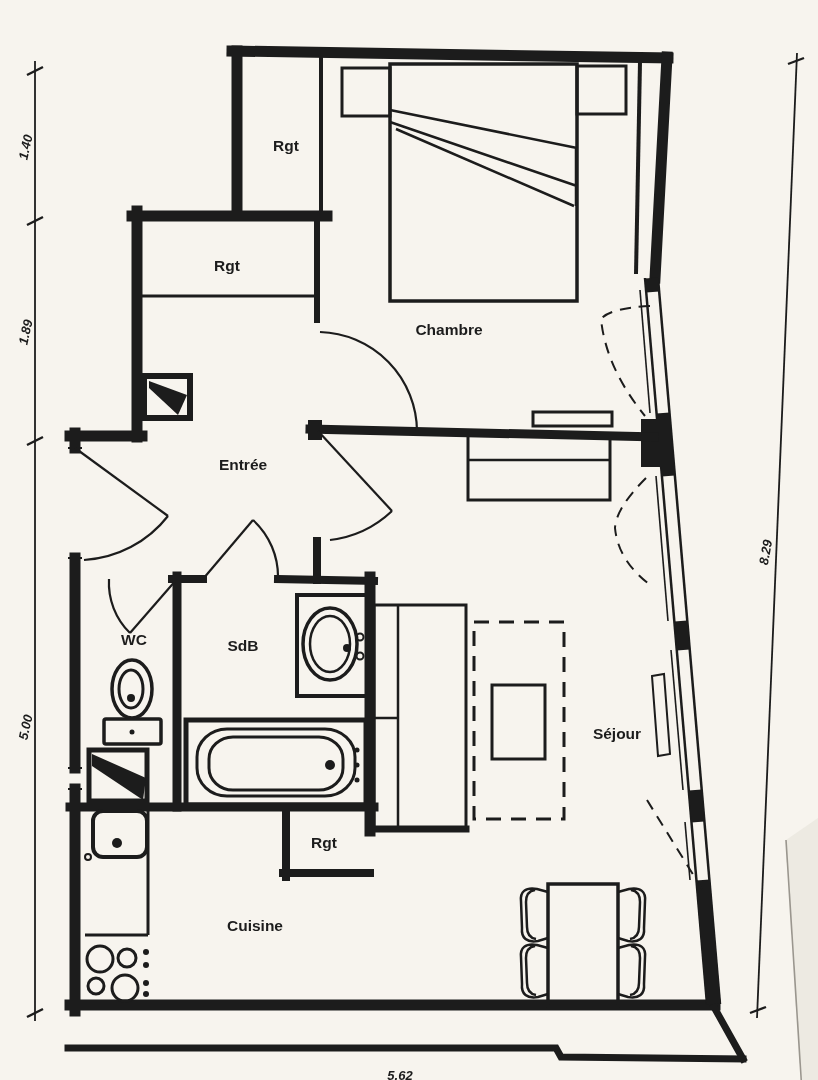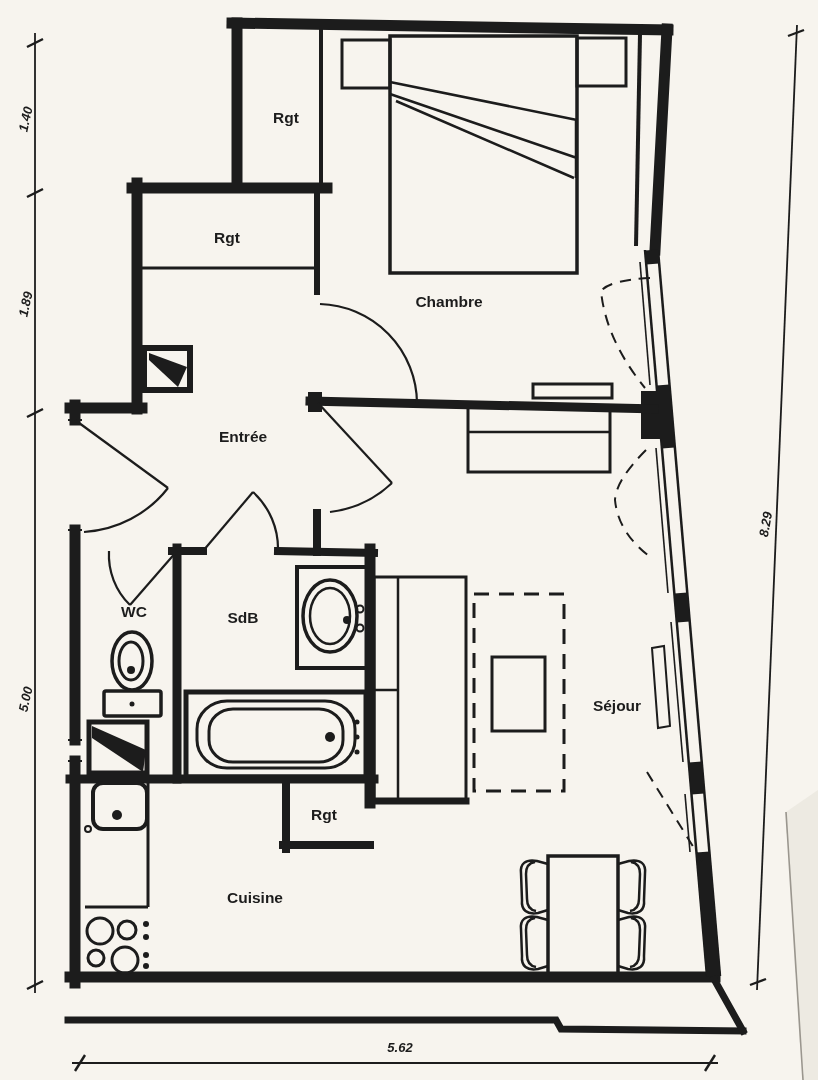--- a/index.html
+++ b/index.html
@@ -8,20 +8,21 @@
     width: 818px;
     height: 1080px;
     background: #f7f4ee;
     overflow: hidden;
     font-family: "Liberation Sans", sans-serif;
   }
   .page {
     position: relative;
     width: 818px;
     height: 996px;
+    margin-top: 28px;
   }
   svg { display: block; }
   text {
     font-family: "Liberation Sans", sans-serif;
     font-weight: 700;
   }
   .room-label { font-size: 15.5px; }
   .dim-label  { font-size: 13px; font-style: italic; }
 </style>
 </head>

